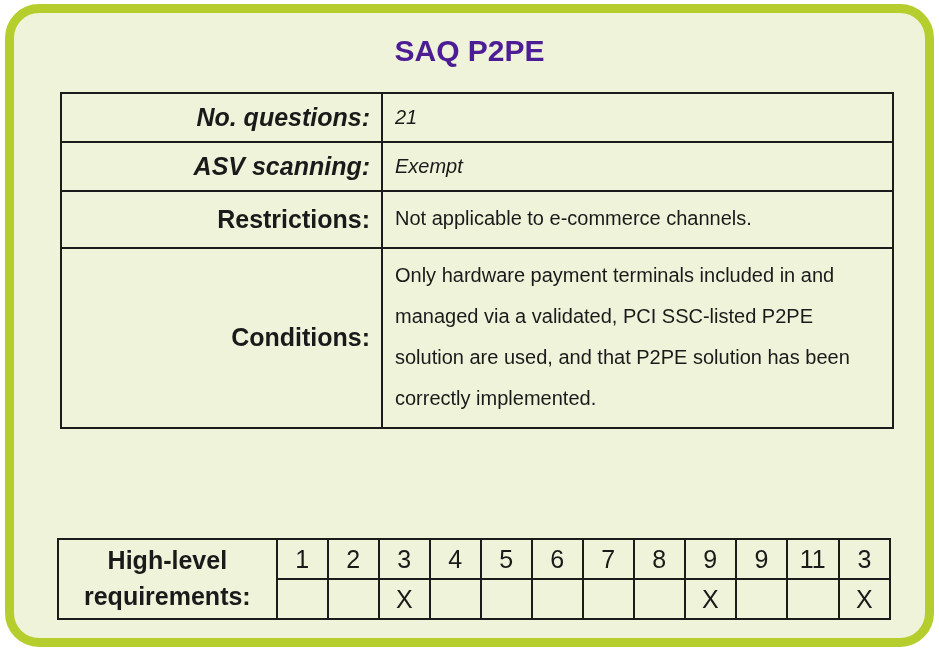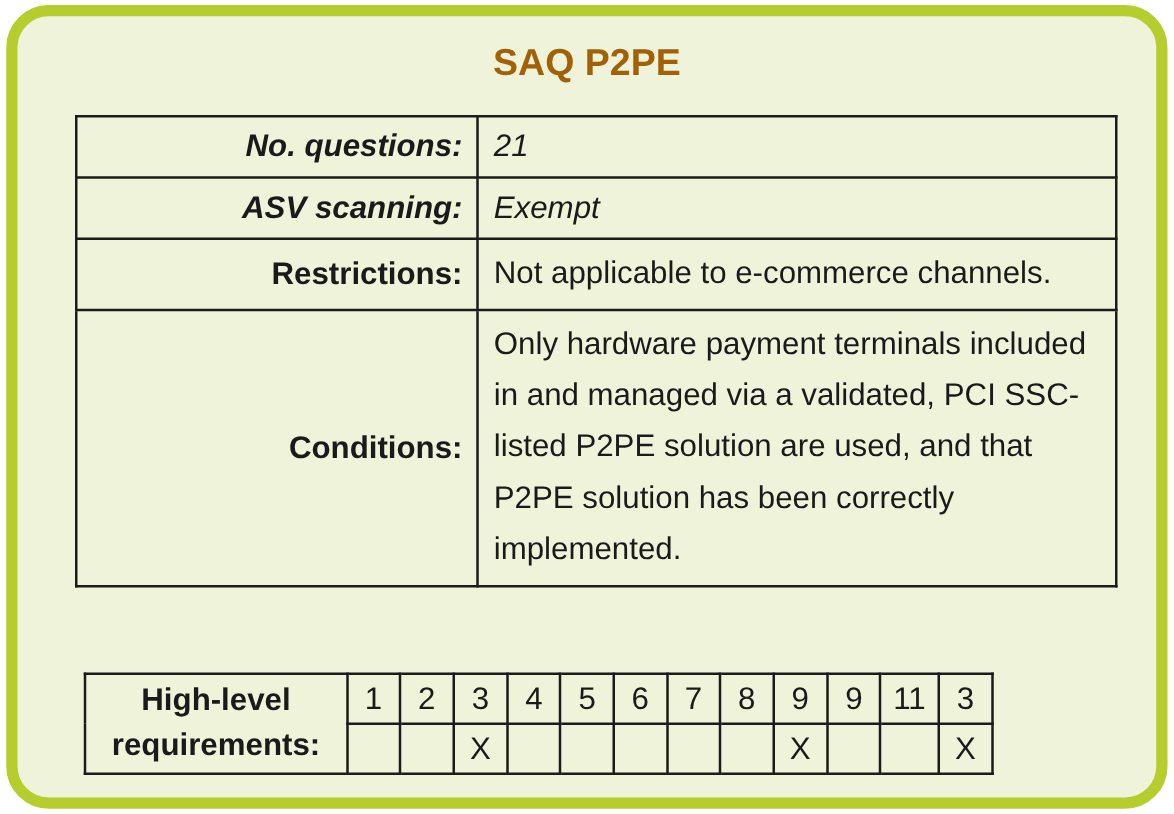--- a/index.html
+++ b/index.html
@@ -29,21 +29,21 @@
 
   
   #title {
     position: absolute;
     left: 0;
     top: 20px;
     width: 911px;
     text-align: center;
     font-size: 30px;
     font-weight: bold;
-    color: #a16207;
+    color: #4c1d95;
     letter-spacing: 0px;
     line-height: 36px;
   }
 
   
   table.grid {
     position: absolute;
     border-collapse: collapse;
     background: #eef3da;
     color: #1a1a1a;
@@ -64,32 +64,32 @@
     text-align: right;
     padding: 4px 11px 6px 8px;
     font-size: 25px;
     font-weight: bold;
     line-height: 32px;
     white-space: nowrap;
   }
   #info-table td.value {
     text-align: left;
     padding: 6px 10px 8px 12px;
-    font-size: 25px;
+    font-size: 20px;
     font-weight: normal;
     line-height: 41px;
   }
   #info-table tr.r-short td { height: 37px; font-style: italic; }
   #info-table tr.r-short td.value { line-height: 28px; padding-top: 3px; padding-bottom: 4px; }
 
   
   #req-table {
-    left: 53px;
+    left: 43px;
     top: 525px;
-    width: 728px;
+    width: 834px;
   }
   #req-table td.req-label {
     width: 208px;
     text-align: center;
     font-size: 25px;
     font-weight: bold;
     line-height: 36px;
     padding: 2px 6px 4px 6px;
   }
   #req-table td.num,

